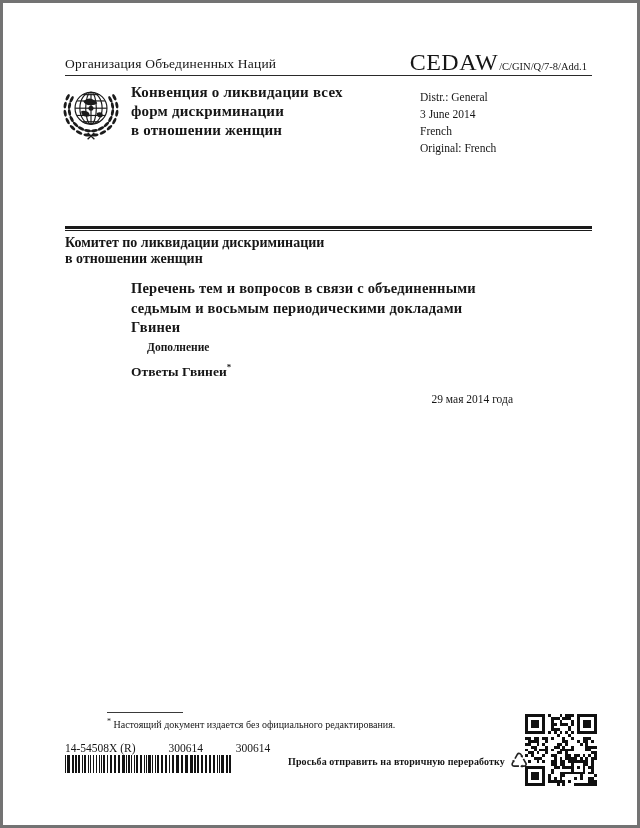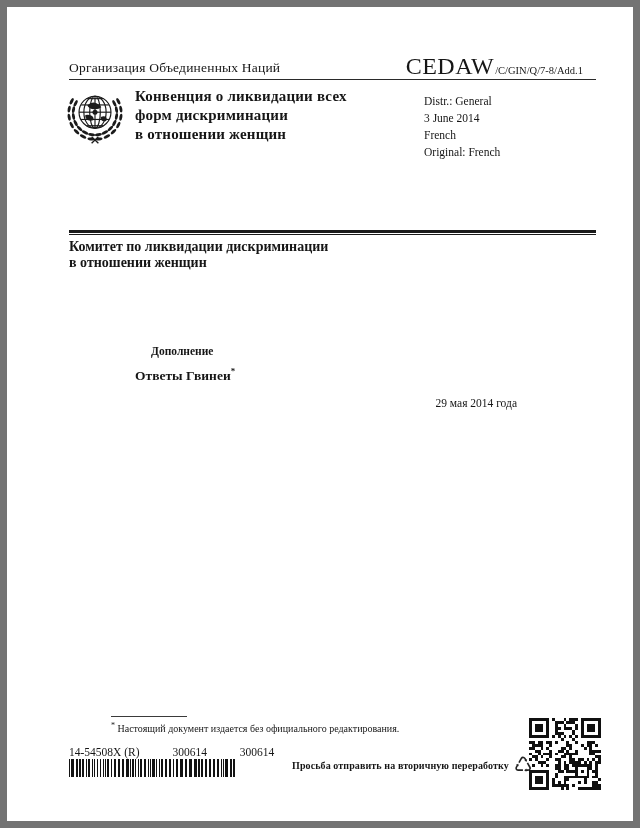--- a/index.html
+++ b/index.html
@@ -3,21 +3,21 @@
 <meta charset="utf-8">
 <style>
   html,body{margin:0;padding:0;background:#ffffff;}
   .page{
     position:relative;
     width:640px;height:828px;
     background:#ffffff;
     font-family:"Liberation Serif", serif;
     color:#161616;
     box-sizing:border-box;
-    border:7px solid #737373;
+    border:3px solid #737373;
     overflow:hidden;
   }
   .abs{position:absolute;}
   .org-name{left:62px;top:53px;font-size:13.5px;letter-spacing:.2px;}
   .doc-symbol{right:50px;top:46px;display:flex;align-items:baseline;}
   .doc-symbol .main{font-size:24px;letter-spacing:.5px;}
   .doc-symbol .suffix{font-size:10.5px;margin-left:1px;}
   .rule-top{left:62px;top:72px;width:527px;height:1px;background:#2a2a2a;}
   .emblem{left:57px;top:81px;width:62px;height:60px;}
   .conv-title{left:128px;top:80px;font-size:15px;font-weight:bold;line-height:19px;letter-spacing:.2px;}
@@ -121,20 +121,25 @@
     <div>Original: French</div>
   </div>
 
   <div class="abs rule-heavy"></div>
 
   <div class="abs committee">
     <div>Комитет по ликвидации дискриминации</div>
     <div>в отношении женщин</div>
   </div>
 
+  <div class="abs doc-title">
+    <div>Перечень тем и вопросов в связи с объединенными</div>
+    <div>седьмым и восьмым периодическими докладами</div>
+    <div>Гвинеи</div>
+  </div>
 
   <div class="abs supplement">Дополнение</div>
 
   <div class="abs responses">
     <span>Ответы Гвинеи</span><sup>*</sup>
   </div>
 
   <div class="abs body-date">29 мая 2014 года</div>
 
   <div class="abs footnote-rule"></div>

